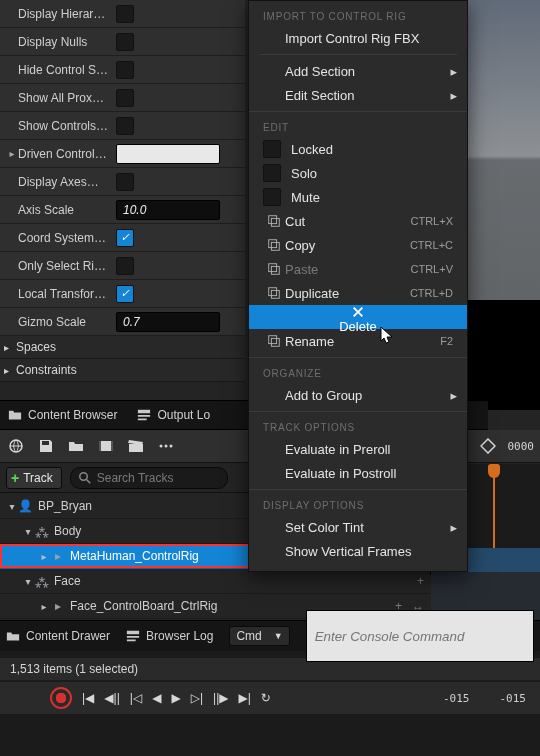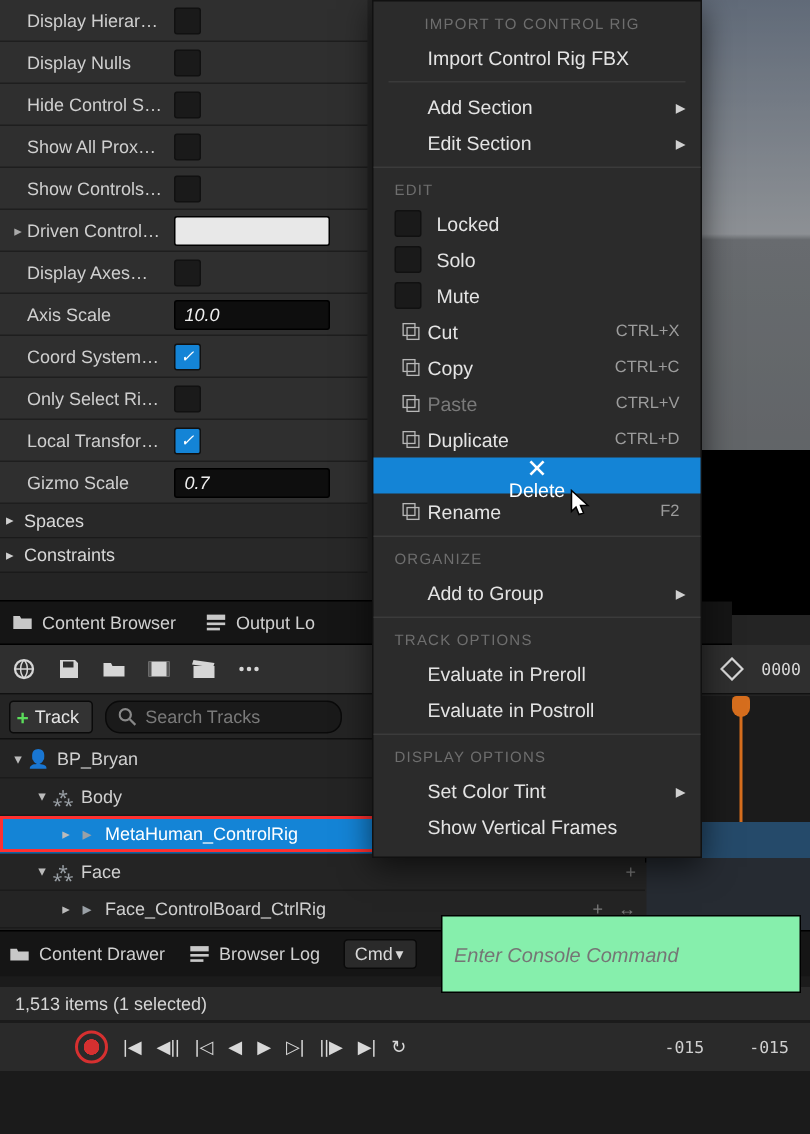--- a/index.html
+++ b/index.html
@@ -301,26 +301,26 @@
   .bottom-bar .bitem{
     display:flex; align-items:center; gap:6px; color:#d0d0d0;
   }
   .cmd-chip{
     background:#2a2a2a;
     border:1px solid #0a0a0a;
     border-radius:3px;
     padding:0 6px; height:18px;
     display:flex; align-items:center;
     color:#d8d8d8;
-    gap:0;
+    gap:12px;
   }
   .cmd-input{
     flex:1;
     height:20px;
-    background:#86efac;
+    background:#e5e5e5;
     border:1px solid #000;
     color:#777;
     padding:15px 8px;
     font-style:italic;
   }
 
   
   .ctx {
     position:absolute;
     left:248px; top:0;
@@ -331,21 +331,21 @@
     padding-bottom:8px;
   }
   .ctx .ghead{
     color:#6e6e6e;
     font-size:10px;
     letter-spacing:0.8px;
     padding: 10px 14px 4px;
     border-top:1px solid #3b3b3b;
     margin-top:4px;
   }
-  .ctx .ghead.first{ border-top:none; margin-top:0;margin-left:20px;}
+  .ctx .ghead.first{ border-top:none; margin-top:0;}
   .ctx .mrow{
     height:24px;
     display:flex; align-items:center;
     padding: 0 14px 0 14px;
     color:#e4e4e4;
     position:relative;
     font-size:13px;
   }
   .ctx .mrow .micon{
     width:22px; display:inline-flex; justify-content:center; color:#b8b8b8;

